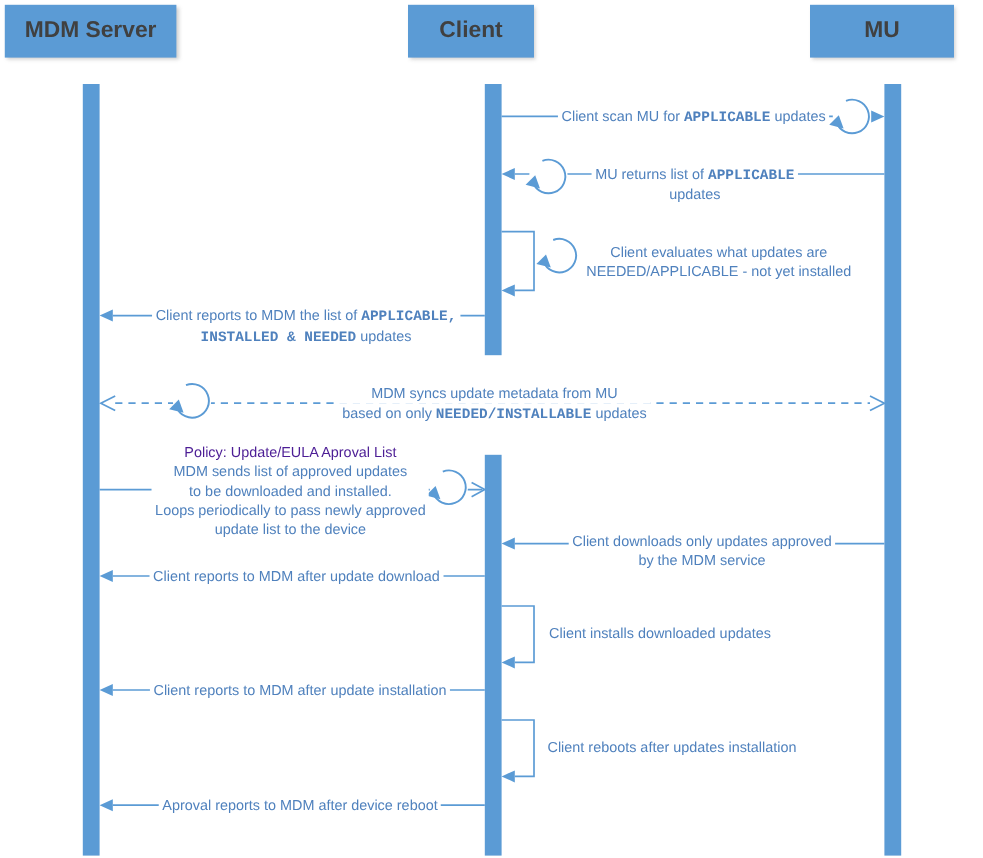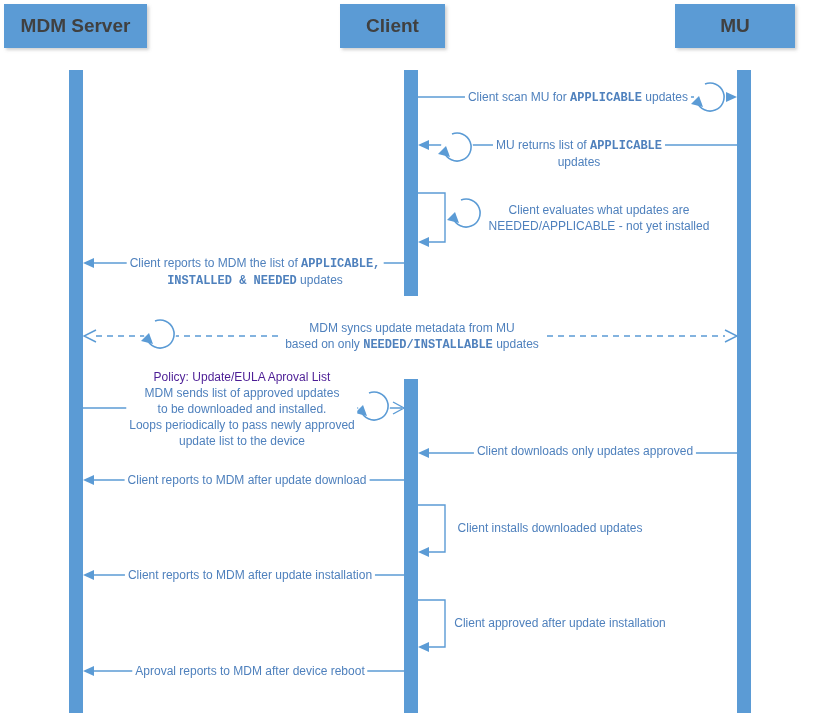--- a/index.html
+++ b/index.html
@@ -145,35 +145,36 @@
   <div class="lbl" style="left:242px;top:369px;">
     <div class="line red"><span>Policy: Update/EULA Aproval List</span></div>
     <div class="line"><span>MDM sends list of approved updates</span></div>
     <div class="line"><span>to be downloaded and installed.</span></div>
     <div class="line"><span>Loops periodically to pass newly approved</span></div>
     <div class="line"><span>update list to the device</span></div>
   </div>
 
   <div class="lbl" style="left:585px;top:443px;">
     <div class="line"><span>Client downloads only updates approved</span></div>
+    <div class="line"><span>by the MDM service</span></div>
   </div>
 
   <div class="lbl" style="left:247px;top:472px;">
     <div class="line"><span>Client reports to MDM after update download</span></div>
   </div>
 
   <div class="lbl" style="left:550px;top:520px;">
     <div class="line"><span>Client installs downloaded updates</span></div>
   </div>
 
   <div class="lbl" style="left:250px;top:567px;">
     <div class="line"><span>Client reports to MDM after update installation</span></div>
   </div>
 
   <div class="lbl" style="left:560px;top:615px;">
-    <div class="line"><span>Client approved after update installation</span></div>
+    <div class="line"><span>Client reboots after updates installation</span></div>
   </div>
 
   <div class="lbl" style="left:250px;top:663px;">
     <div class="line"><span>Aproval reports to MDM after device reboot</span></div>
   </div>
 
 </div>
 
 </body></html>

